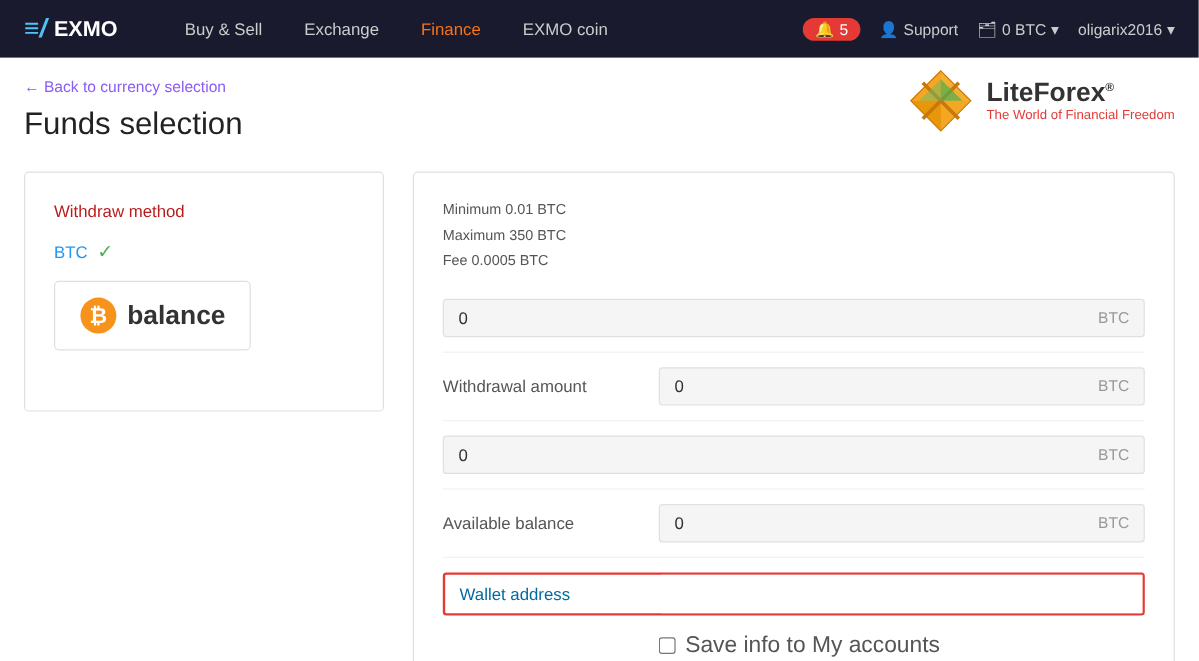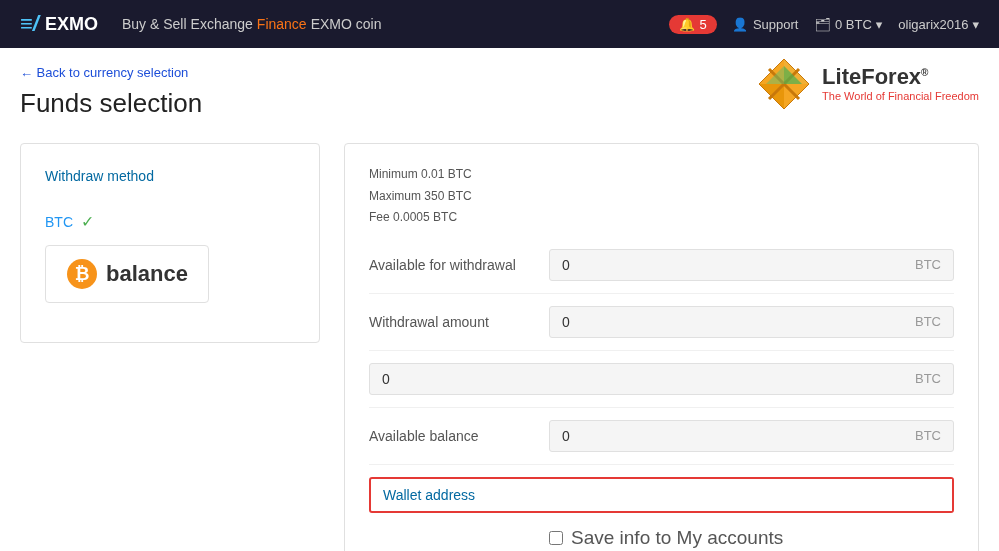--- a/index.html
+++ b/index.html
@@ -23,22 +23,23 @@
       font-size: 18px;
     }
     .logo-icon {
       color: #4fc3f7;
       font-size: 22px;
       font-style: italic;
       font-weight: bold;
     }
     .nav-links {
       display: flex;
-      gap: 4px;
+      gap: 35px;
       flex: 1;
+      margin-left: 32px;
     }
     .nav-link {
       color: #ccc;
       text-decoration: none;
       font-size: 14px;
       cursor: pointer;
     }
     .nav-link.active {
       color: #f97316;
     }
@@ -69,21 +70,21 @@
     }
 
     
     .page-content {
       max-width: 999px;
       margin: 0 auto;
       padding: 16px 20px 40px;
     }
 
     .back-link {
-      color: #1d4ed8;
+      color: #8b5cf6;
       font-size: 13px;
       text-decoration: none;
       cursor: pointer;
       display: inline-flex;
       align-items: center;
       gap: 4px;
       margin-bottom: 8px;
     }
 
     .page-title {
@@ -110,22 +111,22 @@
     .left-panel {
       background: #fff;
       border: 1px solid #e0e0e0;
       border-radius: 4px;
       padding: 24px;
       width: 300px;
       min-height: 200px;
     }
     .section-label {
       font-size: 14px;
-      color: #0369a1;
-      margin-bottom: 28px;
+      color: #b91c1c;
+      margin-bottom: 16px;
     }
     .method-row {
       display: flex;
       align-items: center;
       gap: 8px;
       margin-bottom: 14px;
       color: #2196f3;
       font-size: 14px;
     }
     .check-icon {
@@ -356,23 +357,20 @@
     </div>
 
     <div class="right-panel">
       <div class="info-block">
         <div>Minimum 0.01 BTC</div>
         <div>Maximum 350 BTC</div>
         <div>Fee 0.0005 BTC</div>
       </div>
 
       <div class="form-row">
-        <div class="form-label">
-          <span>Available for withdrawal</span>
-        </div>
         <div class="form-value-box">
           <span>0</span>
           <span class="form-value-currency">BTC</span>
         </div>
       </div>
 
       <div class="form-row">
         <div class="form-label">
           <span>Withdrawal amount</span>
         </div>

